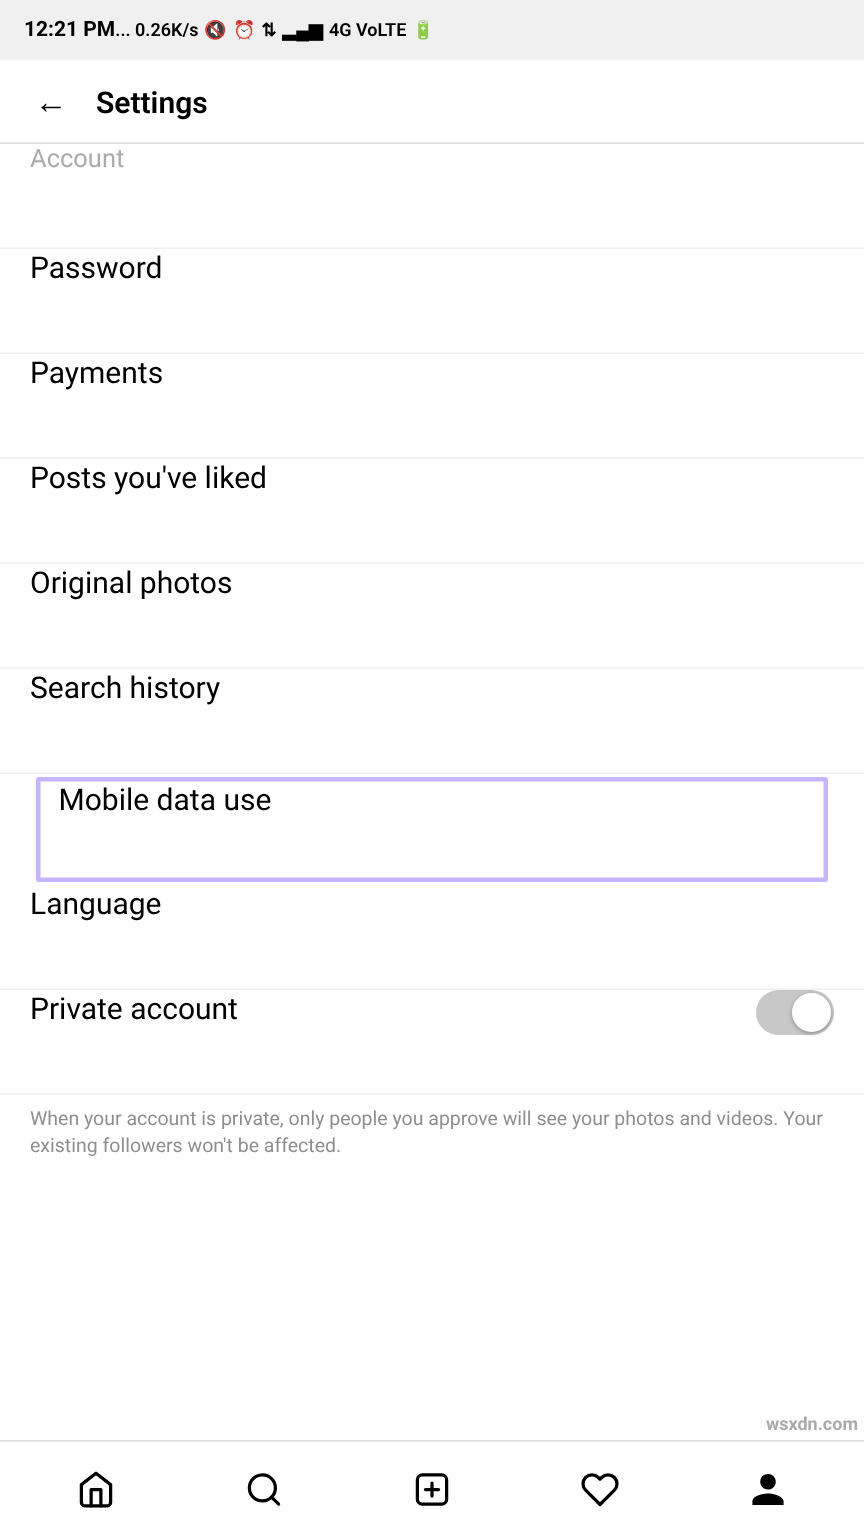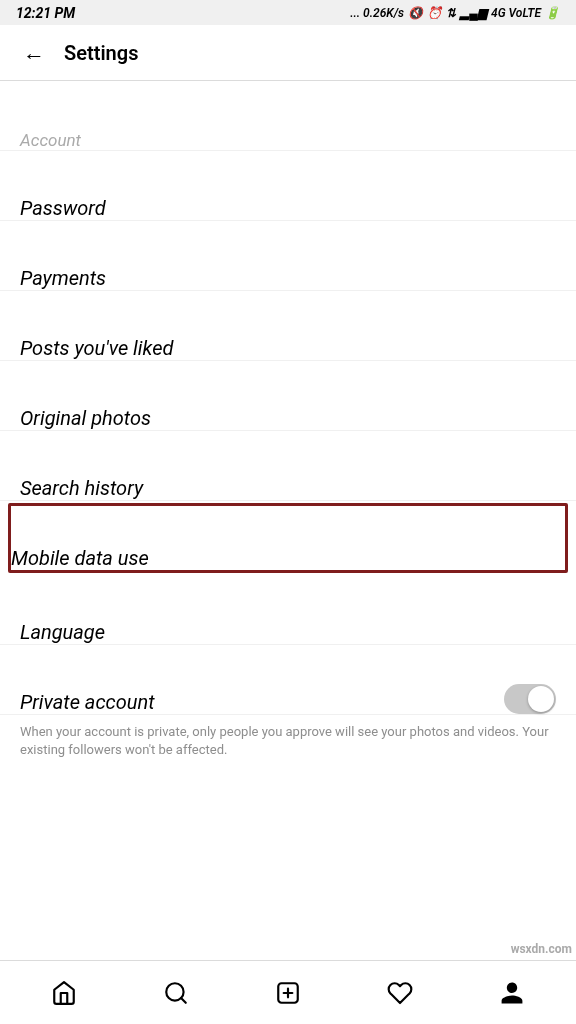--- a/index.html
+++ b/index.html
@@ -13,30 +13,28 @@
       height: 1024px;
       font-family: -apple-system, BlinkMacSystemFont, 'Segoe UI', Roboto, sans-serif;
       background: #ffffff;
       overflow: hidden;
       position: relative;
     }
 
     
     .status-bar {
       width: 100%;
-      height: 25px;
+      height: 40px;
       background: #f0f0f0;
       display: flex;
       align-items: center;
-      justify-content: space-between;
       padding: 0 16px;
       font-size: 13px;
       font-weight: 600;
       color: #000;
-      font-style: italic;
     }
 
     .status-left {
       font-weight: 700;
       font-size: 14px;
     }
 
     .status-right {
       display: flex;
       align-items: center;
@@ -77,40 +75,39 @@
     }
 
     
     .settings-list {
       background: #ffffff;
       width: 100%;
     }
 
     .settings-item {
       display: flex;
-      align-items: flex-end;
+      align-items: flex-start;
       justify-content: space-between;
       padding: 0 20px;
       height: 70px;
       border-bottom: 1px solid #f0f0f0;
       cursor: pointer;
-      font-style: italic;
     }
 
     .settings-item-text {
       font-size: 20px;
       color: #000;
       font-weight: 400;
     }
 
     .settings-item.highlighted {
-      border: 3px solid #7f1d1d;
-      margin: 2px 8px;
+      border: 3px solid #c4b5fd;
+      margin: 2px 24px;
       border-radius: 2px;
-      padding: 0 0;
+      padding: 0 12px;
     }
 
     
     .toggle {
       width: 52px;
       height: 30px;
       background: #c8c8c8;
       border-radius: 15px;
       position: relative;
       cursor: pointer;

